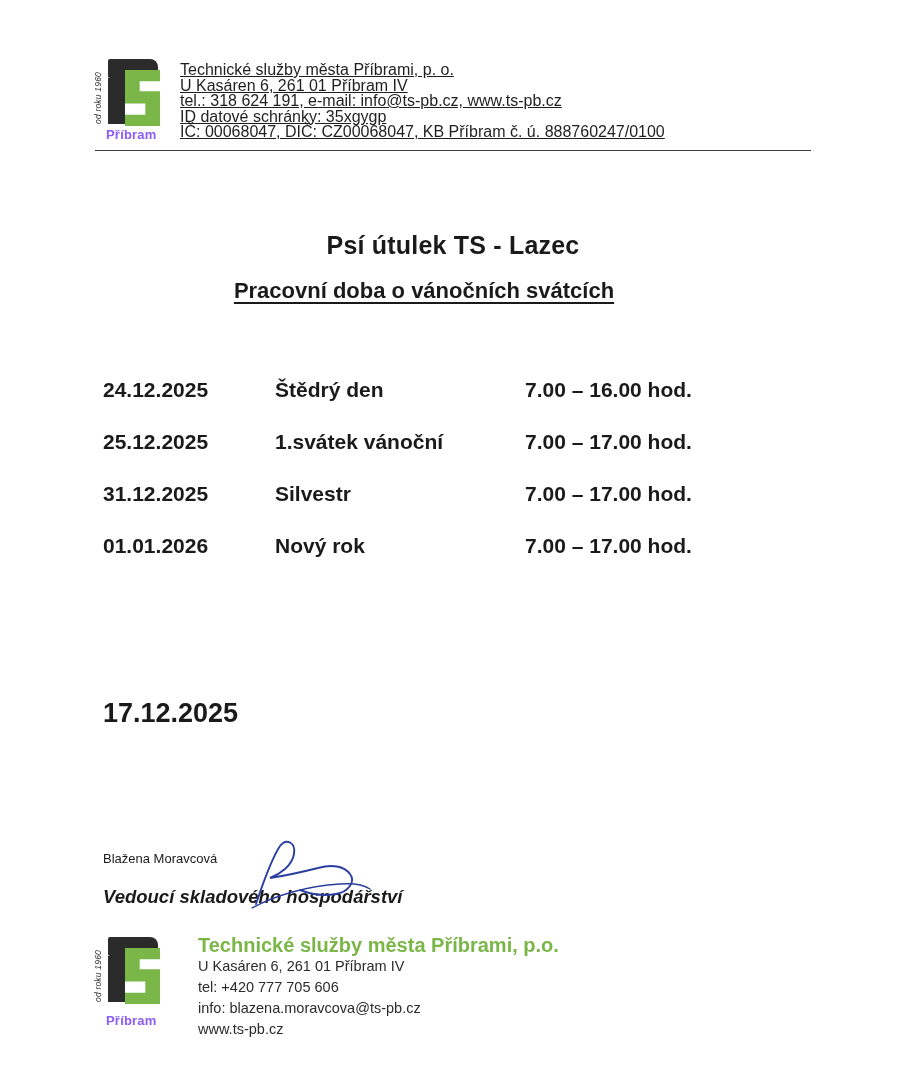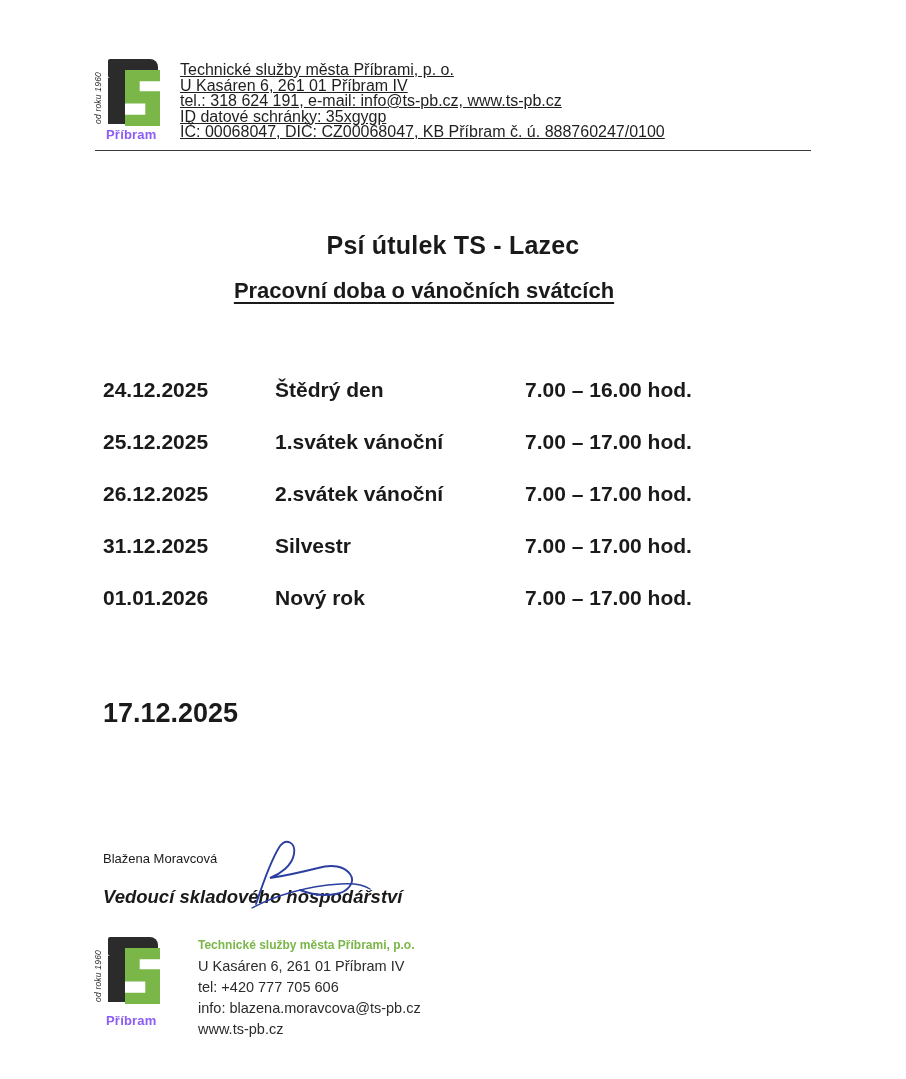--- a/index.html
+++ b/index.html
@@ -191,21 +191,21 @@
     left: 95px;
     display: flex;
     align-items: flex-start;
   }
   .footer .logo { width: 95px; flex: 0 0 95px; height: 100px; }
   .footer-text {
     margin-left: 8px;
     padding-top: 4px;
   }
   .footer-title {
-    font-size: 12px;
+    font-size: 20px;
     font-weight: bold;
     color: #7ab648;
     line-height: 22px;
     white-space: nowrap;
   }
   .footer-line {
     font-size: 14.5px;
     line-height: 21px;
     color: #2b2b2b;
     white-space: nowrap;
@@ -243,25 +243,20 @@
         <td class="col-date">24.12.2025</td>
         <td class="col-name">Štědrý den</td>
         <td class="col-hours">7.00 – 16.00 hod.</td>
       </tr>
       <tr>
         <td class="col-date">25.12.2025</td>
         <td class="col-name">1.svátek vánoční</td>
         <td class="col-hours">7.00 – 17.00 hod.</td>
       </tr>
       <tr>
-        <td class="col-date">26.12.2025</td>
-        <td class="col-name">2.svátek vánoční</td>
-        <td class="col-hours">7.00 – 17.00 hod.</td>
-      </tr>
-      <tr>
         <td class="col-date">31.12.2025</td>
         <td class="col-name">Silvestr</td>
         <td class="col-hours">7.00 – 17.00 hod.</td>
       </tr>
       <tr>
         <td class="col-date">01.01.2026</td>
         <td class="col-name">Nový rok</td>
         <td class="col-hours">7.00 – 17.00 hod.</td>
       </tr>
     </tbody>

